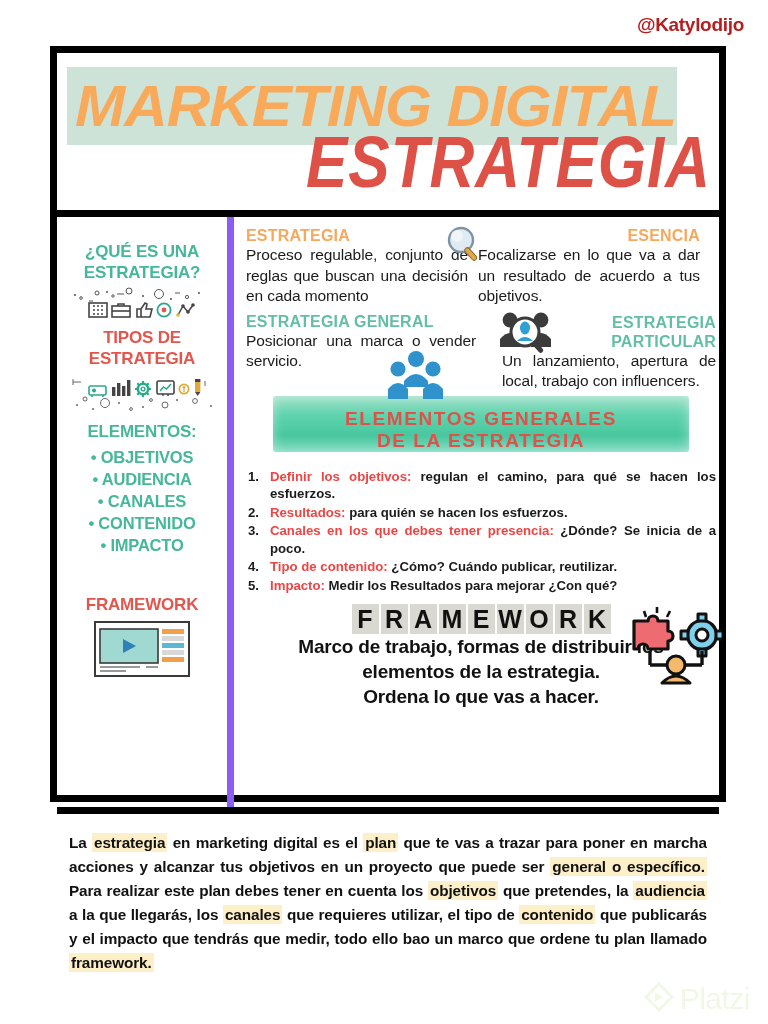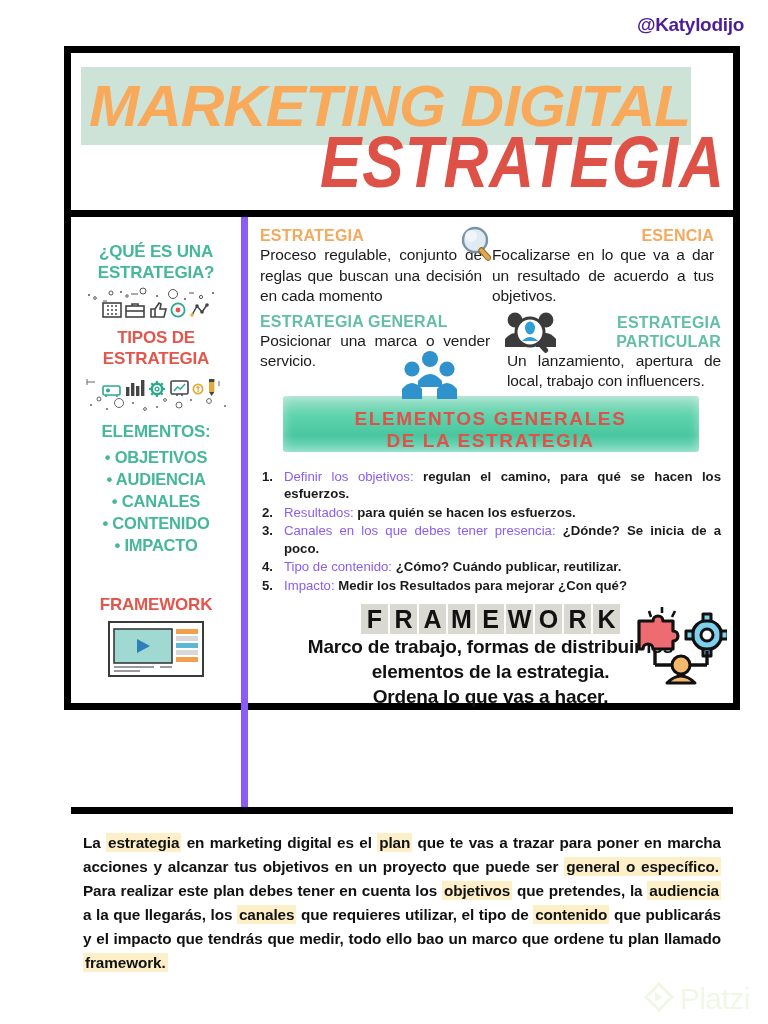--- a/index.html
+++ b/index.html
@@ -15,32 +15,32 @@
     overflow: hidden;
   }
 
   
   #handle {
     position: absolute;
     top: 14px;
     right: 24px;
     font-size: 19px;
     font-weight: 600;
-    color: #4c1d95;
+    color: #b91c1c;
     letter-spacing: -0.3px;
     text-align: right;
   }
 
   
   #poster {
     position: absolute;
-    left: 64px;
+    left: 50px;
     top: 46px;
     width: 676px;
-    height: 664px;
+    height: 756px;
     border: 7px solid #000000;
     box-sizing: border-box;
     background: #ffffff;
   }
 
   
   #title-band {
     position: relative;
     height: 164px;
     border-bottom: 7px solid #000000;
@@ -169,21 +169,21 @@
   #col-a { width: 222px; position: relative; }
   #col-b { width: 222px; position: relative; }
   #col-b .sec-label-orange { display: block; text-align: right; }
 
   #loupe-icon {
     position: absolute;
     left: 196px;
     top: -4px;
   }
 
-  #row-mid { display: flex; gap: 8px; margin-top: 6px; position: relative; justify-content: space-between; }
+  #row-mid { display: flex; gap: 26px; margin-top: 6px; position: relative; justify-content: space-between; }
   #mid-a { width: 230px; }
   #mid-b { width: 214px; position: relative; padding-left: 54px; box-sizing: border-box; }
   #mid-b .sec-label-teal { display: block; text-align: right; line-height: 19px; }
   #people-icon { position: absolute; left: 140px; top: 36px; }
   #search-people-icon { position: absolute; left: -6px; top: -4px; }
 
   
   #green-banner {
     margin: 4px auto 16px auto;
     width: 416px;
@@ -223,21 +223,21 @@
   }
   #numbered li::before {
     counter-increment: li;
     content: counter(li) ".";
     position: absolute;
     left: 2px;
     top: 0;
     font-weight: 700;
     color: #1b1b1b;
   }
-  .redterm { color: #8b5cf6; font-weight: 400; }
+  .redterm { color: #ef4444; font-weight: 700; }
 
   #puzzle-gear-icon { position: absolute; right: 6px; bottom: 118px; }
 
   
   #fw-block { margin-top: 10px; text-align: center; }
   #fw-tiles { display: inline-flex; gap: 2px; }
   .fw-tile {
     background: #d9d9d2;
     color: #111111;
     font-weight: 700;

